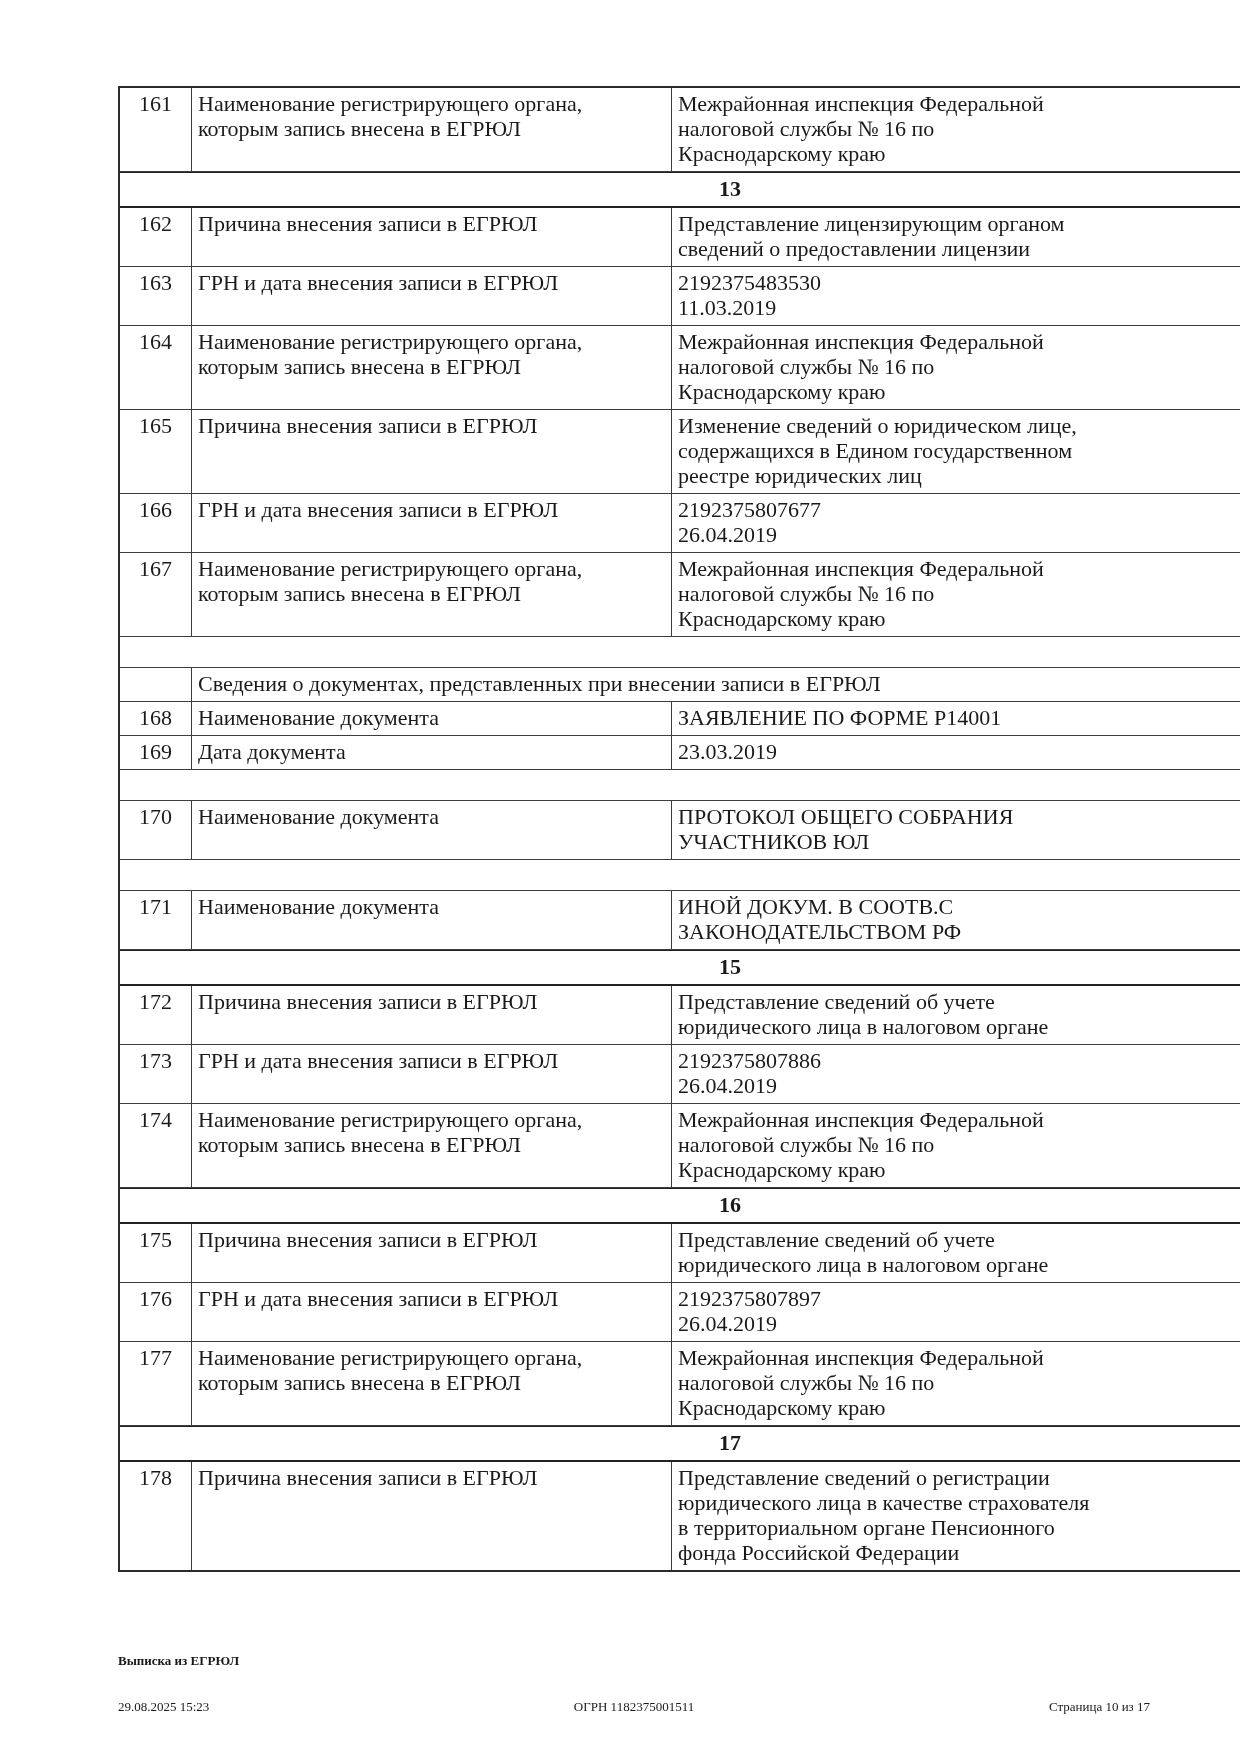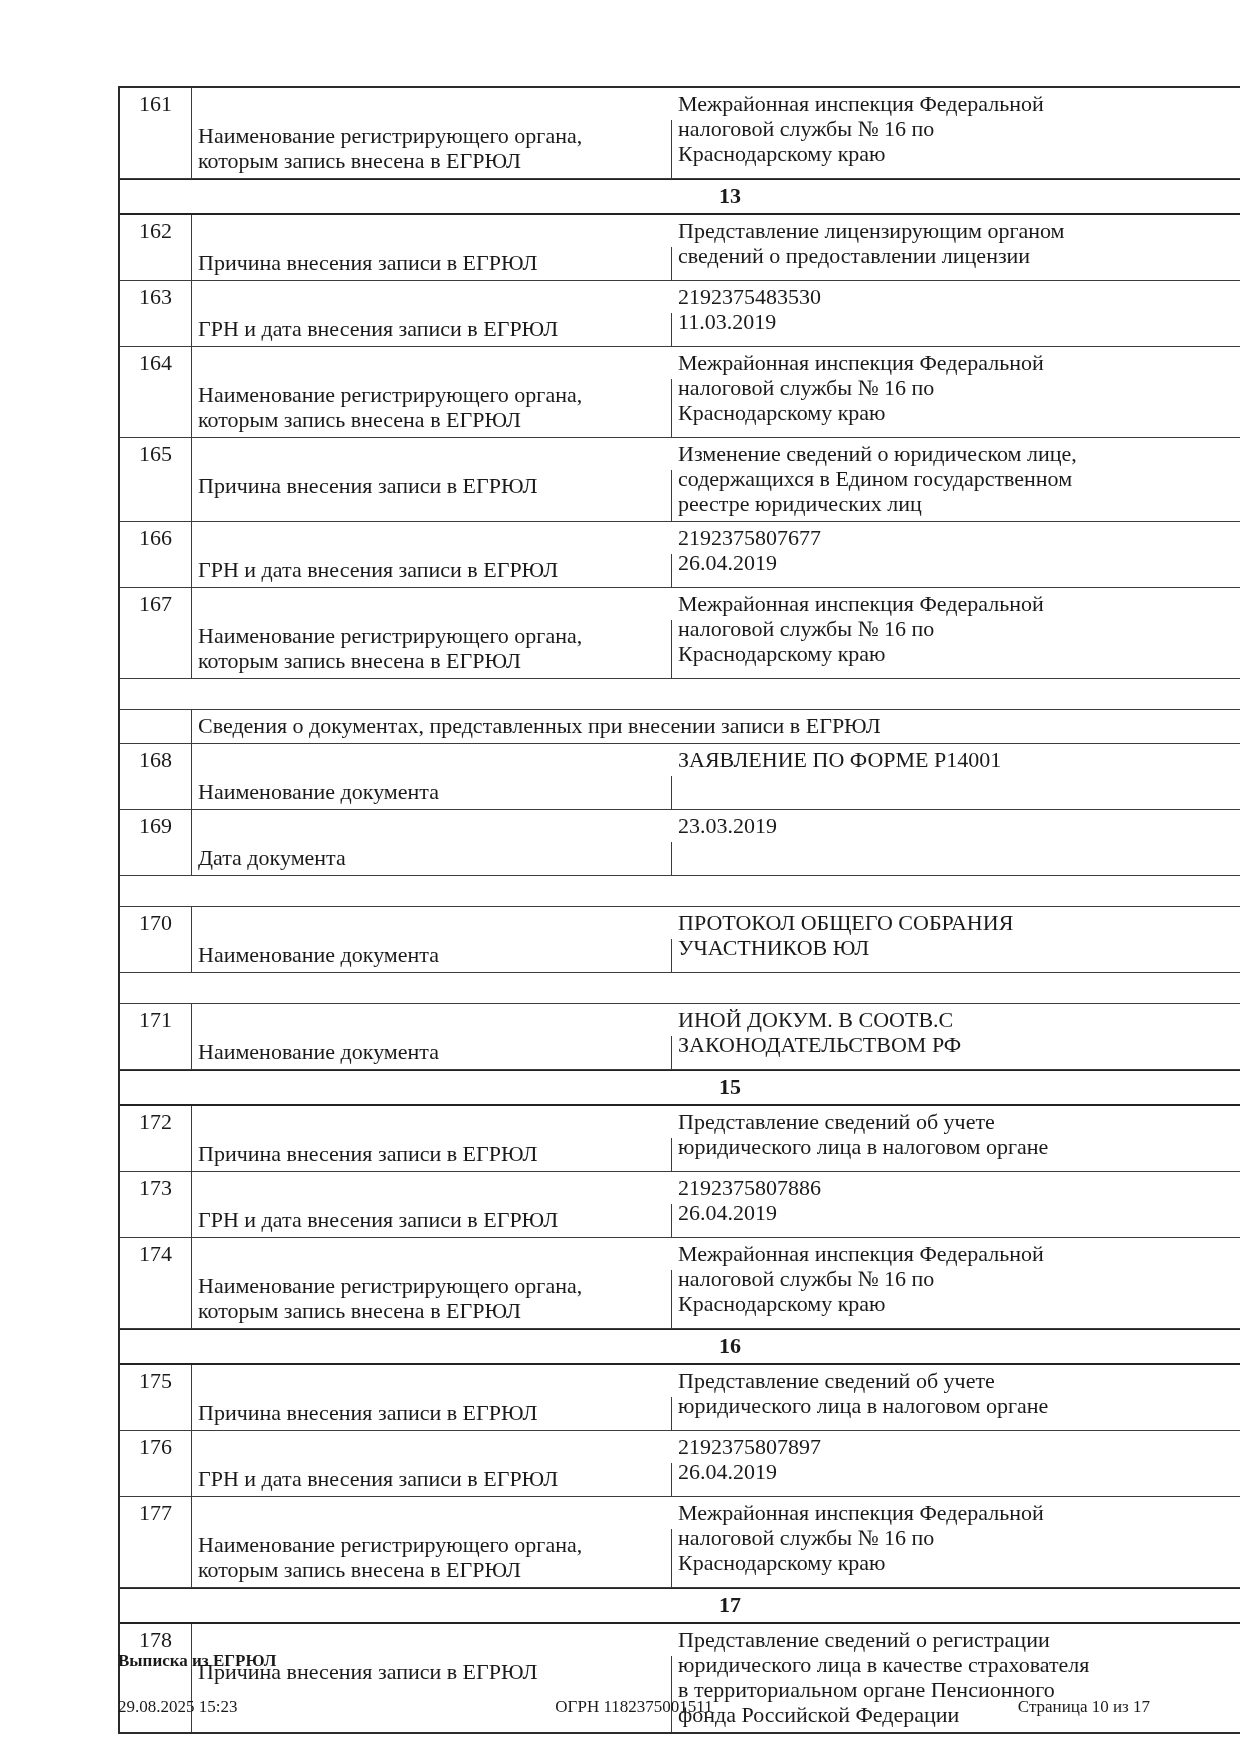--- a/index.html
+++ b/index.html
@@ -53,34 +53,33 @@
     flex: 0 0 72px;
     border-right: 1px solid #3c3c3c;
     text-align: center;
     padding-left: 2px;
     padding-right: 2px;
   }
   .cell-label {
     width: 480px;
     flex: 0 0 480px;
     border-right: 1px solid #3c3c3c;
-    margin-top: 32px;
   }
   .cell-value {
     flex: 1 1 auto;
   }
   .cell-span {
     flex: 1 1 auto;
   }
   .page-footer {
     position: absolute;
     left: 118px;
     top: 1652px;
     width: 1032px;
-    font-size: 17px;
+    font-size: 13px;
     line-height: 18px;
   }
   .footer-title {
     font-weight: bold;
   }
   .footer-line2 {
     display: grid;
     grid-template-columns: 1fr auto 1fr;
     align-items: baseline;
   }

